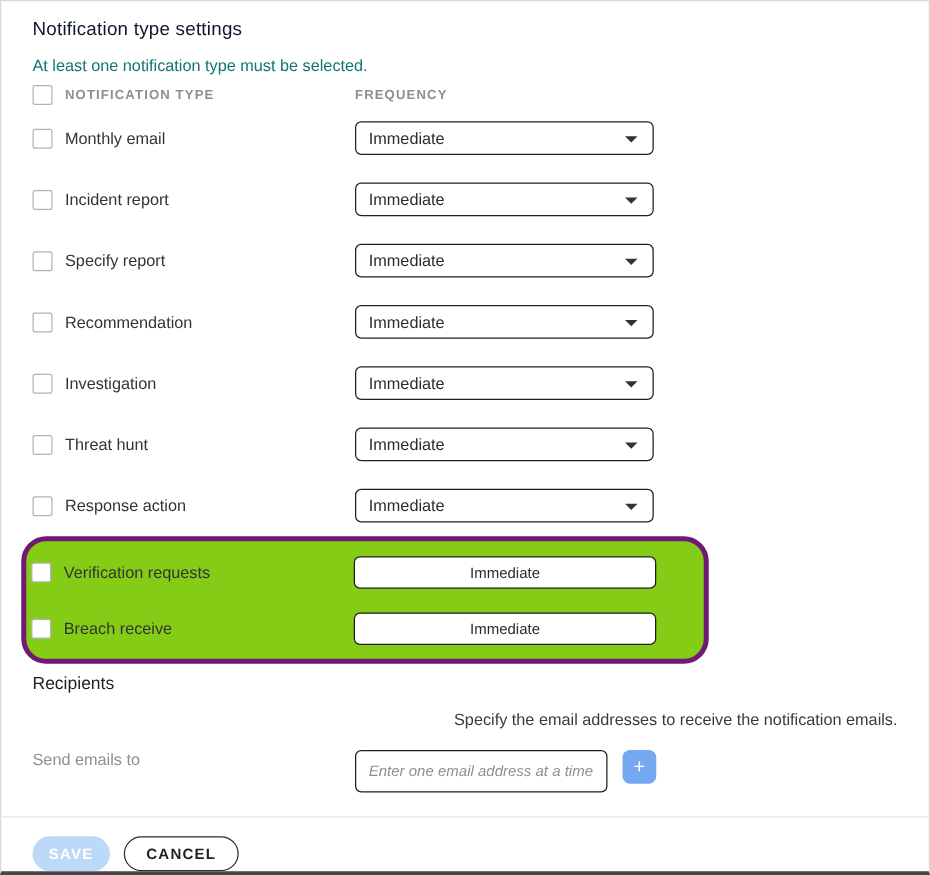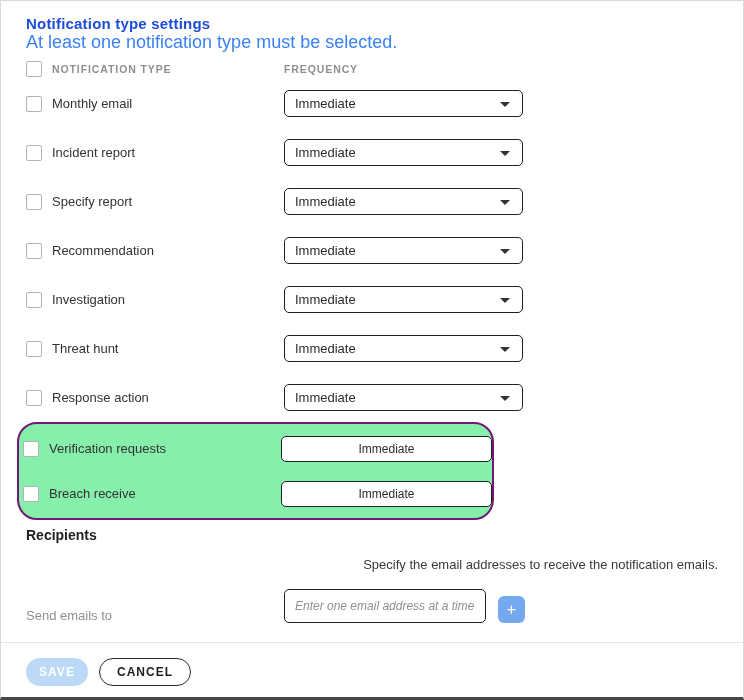--- a/index.html
+++ b/index.html
@@ -15,28 +15,28 @@
     border-right: 1px solid #d9d9d9;
     border-bottom: 3px solid #484848;
     position: relative;
     overflow: hidden;
   }
 
   .content { padding: 14px 25px 0 25px; }
 
   .page-title {
     font-size: 15px;
-    font-weight: 700;
-    color: #1d4ed8;
+    font-weight: 400;
+    color: #0f172a;
     letter-spacing: 0.2px;
   }
   .page-subtitle {
-    margin-top: 0;
-    font-size: 18px;
-    color: #3b82f6;
+    margin-top: 13px;
+    font-size: 13px;
+    color: #0f766e;
   }
 
   
   .hdr-row {
     margin-top: 6px;
     height: 20px;
     display: flex;
     align-items: center;
   }
   .cell-left {
@@ -96,57 +96,57 @@
     margin-top: -2px;
     width: 0; height: 0;
     border-left: 5px solid transparent;
     border-right: 5px solid transparent;
     border-top: 5px solid #333333;
   }
 
   
   .highlight-box {
     margin-left: -9px;
-    width: 477px;
-    border: 2px solid #701a75;
+    width: 550px;
+    border: 4px solid #701a75;
     border-radius: 20px;
     padding: 2px 0 2px 4px;
-    background: #86efac;
+    background: #84cc16;
   }
   .highlight-box .row { height: 45px; }
   .freq-button {
     width: 242px;
     height: 26px;
     border: 1.5px solid #1f1f1f;
     border-radius: 5px;
     background: #fff;
     display: flex;
     align-items: center;
     justify-content: center;
     cursor: pointer;
   }
   .freq-button span { font-size: 12px; color: #2b2b2b; }
 
   
   .section-title {
     margin-top: 7px;
     font-size: 14px;
-    font-weight: 700;
+    font-weight: 400;
     color: #1f1f1f;
   }
   .section-desc {
     margin-top: 14px;
     font-size: 13px;
     color: #3a3a3a;
     text-align: right;
   }
   .email-row {
     margin-top: 17px;
     display: flex;
-    align-items: flex-end;
+    align-items: flex-start;
   }
   .send-label { font-size: 13px; color: #8f8f8f; }
   .email-input {
     width: 202px;
     height: 27px;
     border: 1.5px solid #1f1f1f;
     border-radius: 5px;
     padding: 16px 10px;
     font-family: "Liberation Sans", "DejaVu Sans", sans-serif;
     font-size: 12px;

